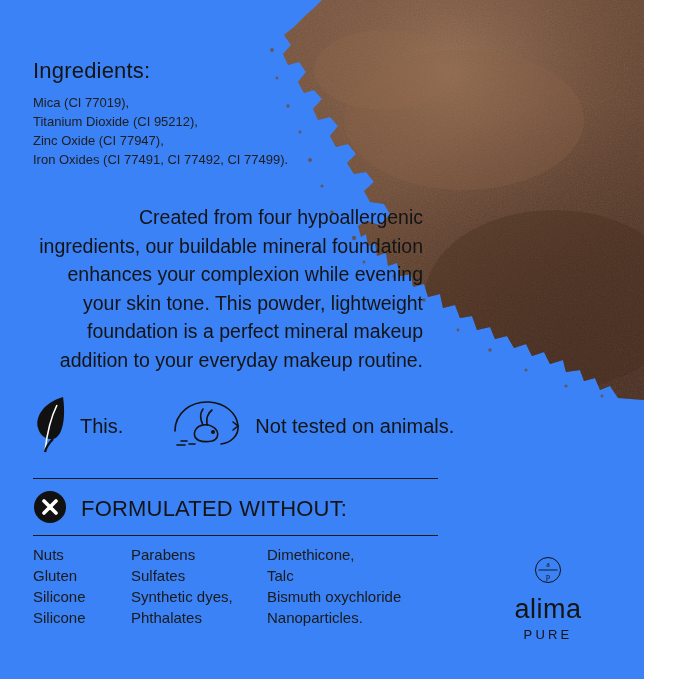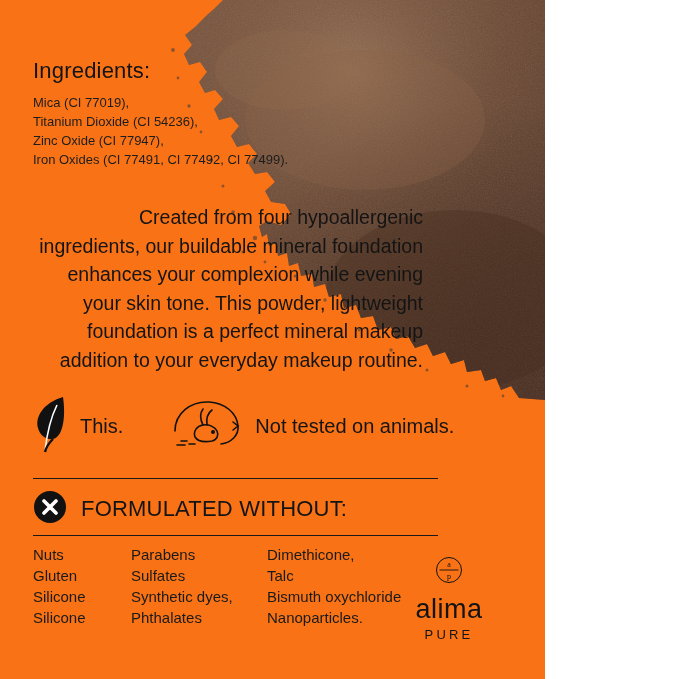--- a/index.html
+++ b/index.html
@@ -6,23 +6,23 @@
     margin: 0;
     padding: 0;
     background: #ffffff;
   }
   body {
     font-family: "Liberation Sans", sans-serif;
     color: #1a1a1a;
   }
   .page {
     position: relative;
-    width: 545px;
+    width: 644px;
     height: 679px;
-    background: #f97316;
+    background: #3b82f6;
     overflow: hidden;
   }
 
   
   .powder-wrap {
     position: absolute;
     top: 0;
     right: 0;
     width: 430px;
     height: 400px;
@@ -247,21 +247,21 @@
         <circle cx="388" cy="396" r="1.4"></circle>
       </g>
     </svg>
   </div>
 
   <div class="content">
     <h2 class="ingredients-title">Ingredients:</h2>
 
     <div class="ingredients-list">
       <div>Mica (CI 77019),</div>
-      <div>Titanium Dioxide (CI 54236),</div>
+      <div>Titanium Dioxide (CI 95212),</div>
       <div>Zinc Oxide (CI 77947),</div>
       <div>Iron Oxides (CI 77491, CI 77492, CI 77499).</div>
     </div>
 
     <p class="desc">Created from four hypoallergenic ingredients, our buildable mineral foundation enhances your complexion while evening your skin tone. This powder, lightweight foundation is a perfect mineral makeup addition to your everyday makeup routine.</p>
   </div>
 
   <div class="badges">
 
     <div class="badge badge-vegan">

